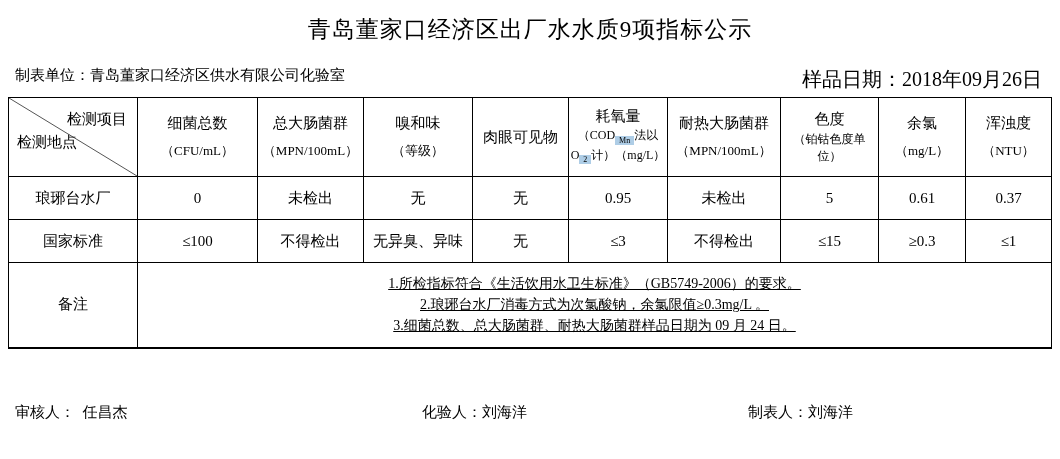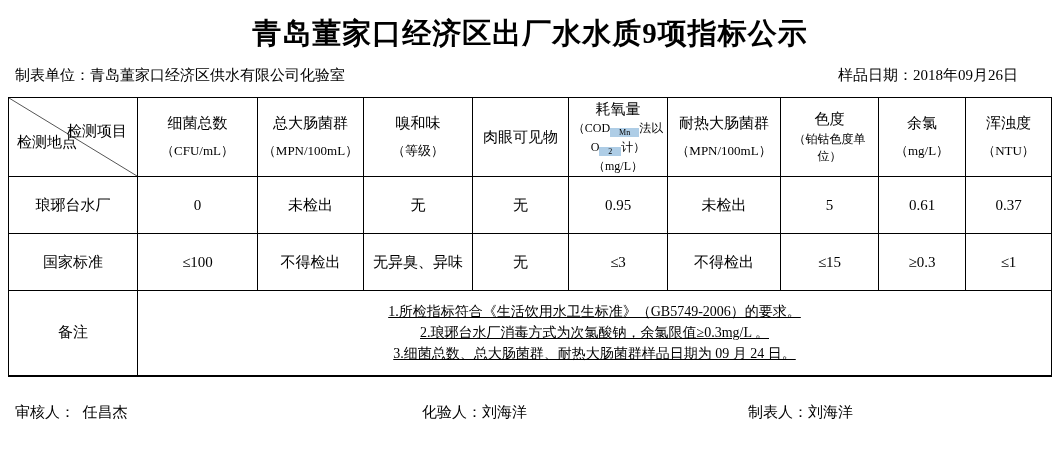--- a/index.html
+++ b/index.html
@@ -1,42 +1,42 @@
 <!DOCTYPE html>
 <html><head>
 <meta charset="utf-8">
 <style>
   * { margin:0; padding:0; box-sizing:border-box; }
   body { background:#fff; font-family:"Liberation Serif", serif; color:#000; }
   .page { position:relative; width:1060px; height:459px; background:#fff; overflow:hidden; }
 
   .title { position:absolute; top:14px; left:0; width:100%; text-align:center;
-           font-size:29px; font-weight:bold; letter-spacing:1px; }
+           font-size:23px; font-weight:normal; letter-spacing:1px; }
 
   .meta-left  { position:absolute; top:66px; left:15px;  font-size:15px; white-space:pre; }
-  .meta-right { position:absolute; top:66px; right:42px; font-size:15px; white-space:pre; }
+  .meta-right { position:absolute; top:66px; right:18px; font-size:20px; white-space:pre; }
 
   table.grid { position:absolute; top:97px; left:8px; width:1043px;
                border-collapse:collapse; table-layout:fixed;
                border:1px solid #000; border-bottom:2px solid #000; }
   table.grid th, table.grid td { border:1px solid #000; text-align:center;
                vertical-align:middle; font-weight:normal; font-size:15px;
                overflow:hidden; padding:1px; }
   tr.r-head   { height:79px; }
-  tr.r-data   { height:57px; }
+  tr.r-data   { height:43px; }
   tr.r-remark { height:85px; }
 
   .h2  { font-size:13px; margin-top:9px; }
   .h2s { font-size:12px; margin-top:2px; }
   .cod-l2 { font-size:12px; line-height:15px; margin-top:2px; }
-  .subhl { font-size:8px; vertical-align:sub; background:#aecde6; padding:0 9px; }
+  .subhl { font-size:8px; vertical-align:sub; background:#aecde6; padding:0 4px; }
 
   th.corner { position:relative; }
   th.corner svg { position:absolute; inset:0; width:100%; height:100%; }
-  .c-tr { position:absolute; top:24px; right:10px; font-size:15px; }
+  .c-tr { position:absolute; top:12px; right:10px; font-size:15px; }
   .c-bl { position:absolute; bottom:24px; left:8px; font-size:15px; }
 
   td.remark-cell { text-align:left; vertical-align:top; padding:8px 4px 4px 6px; }
   .remark-line { font-size:14px; line-height:21px; white-space:pre;text-decoration:underline; }
 
   .footer-item { position:absolute; top:403px; font-size:15px; white-space:pre;text-align:center; }
   .f1 { left:15px; } .f2 { left:422px; } .f3 { left:748px; }
 </style>
 </head>
 <body>

